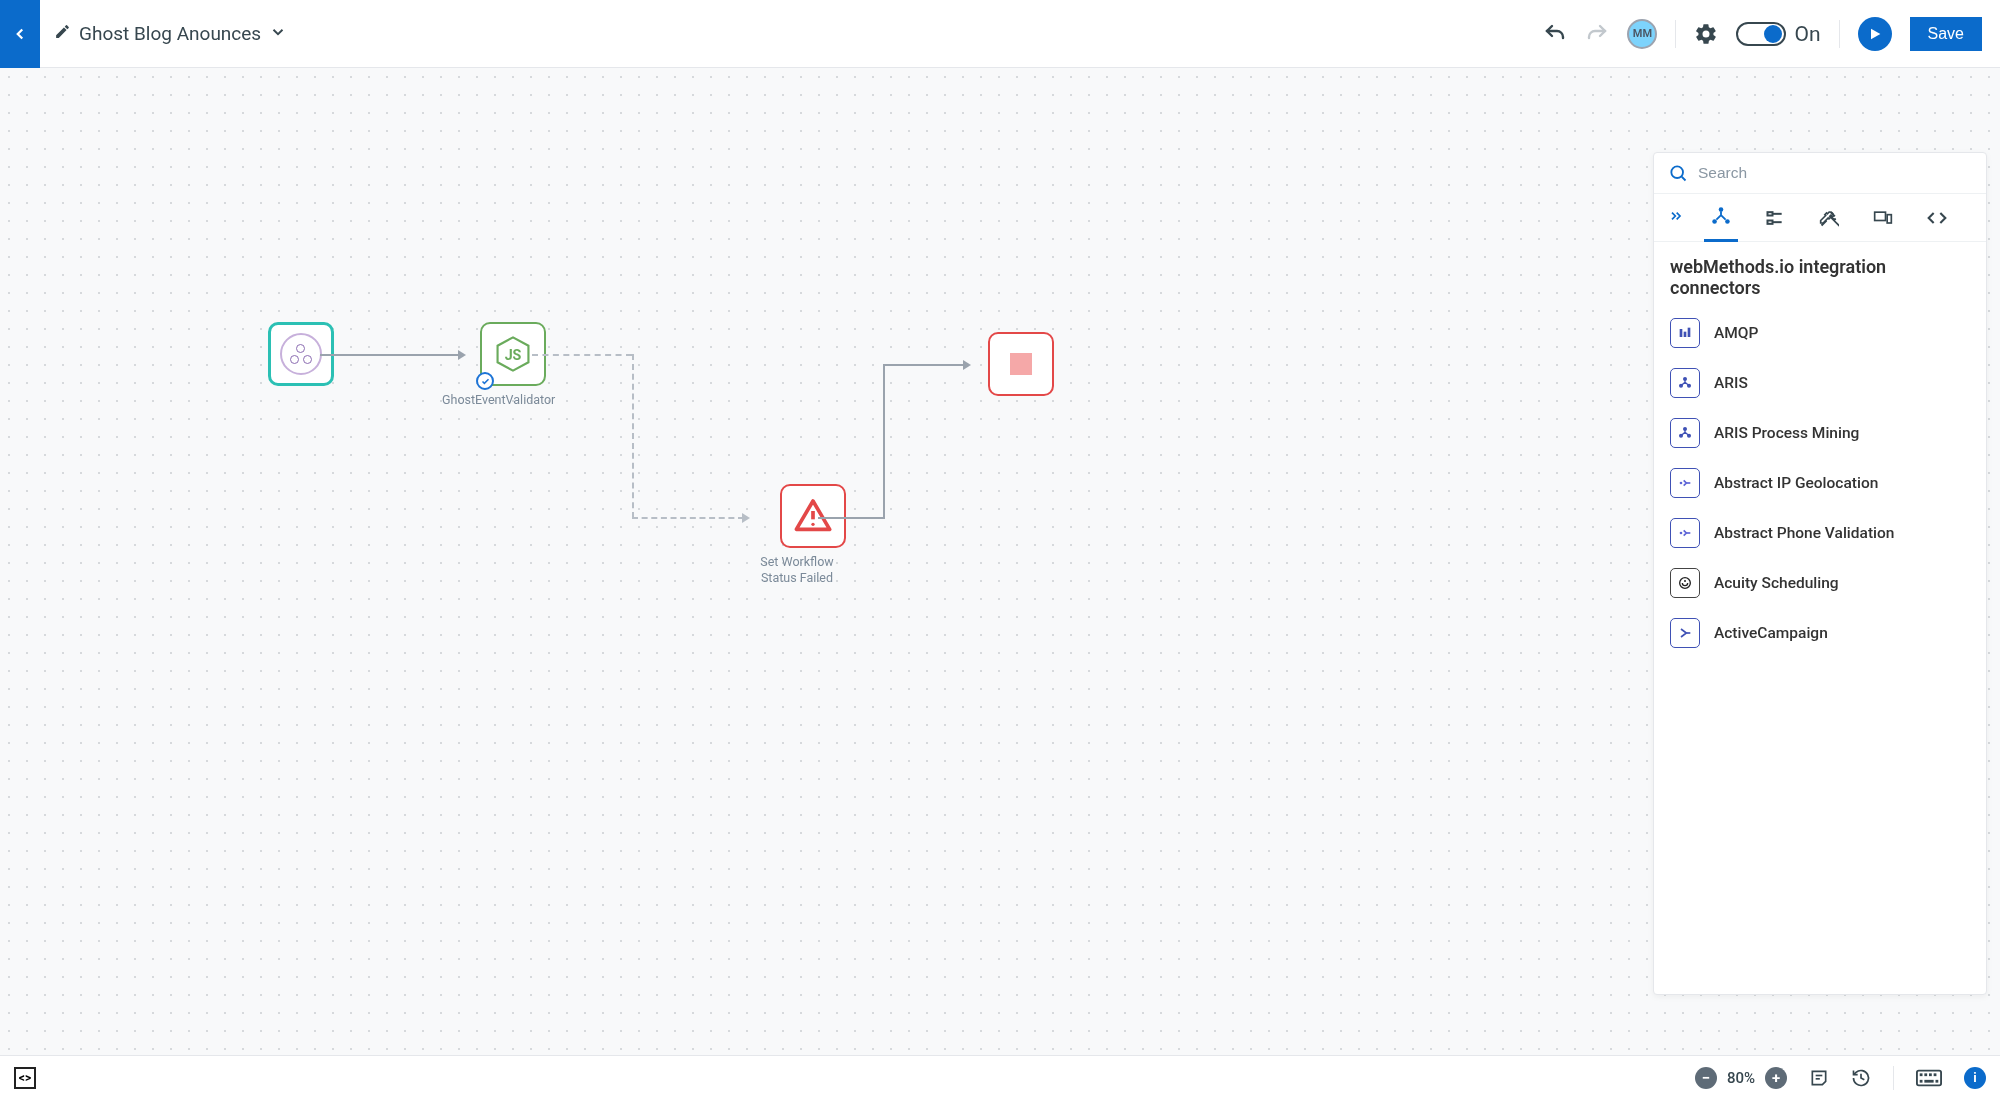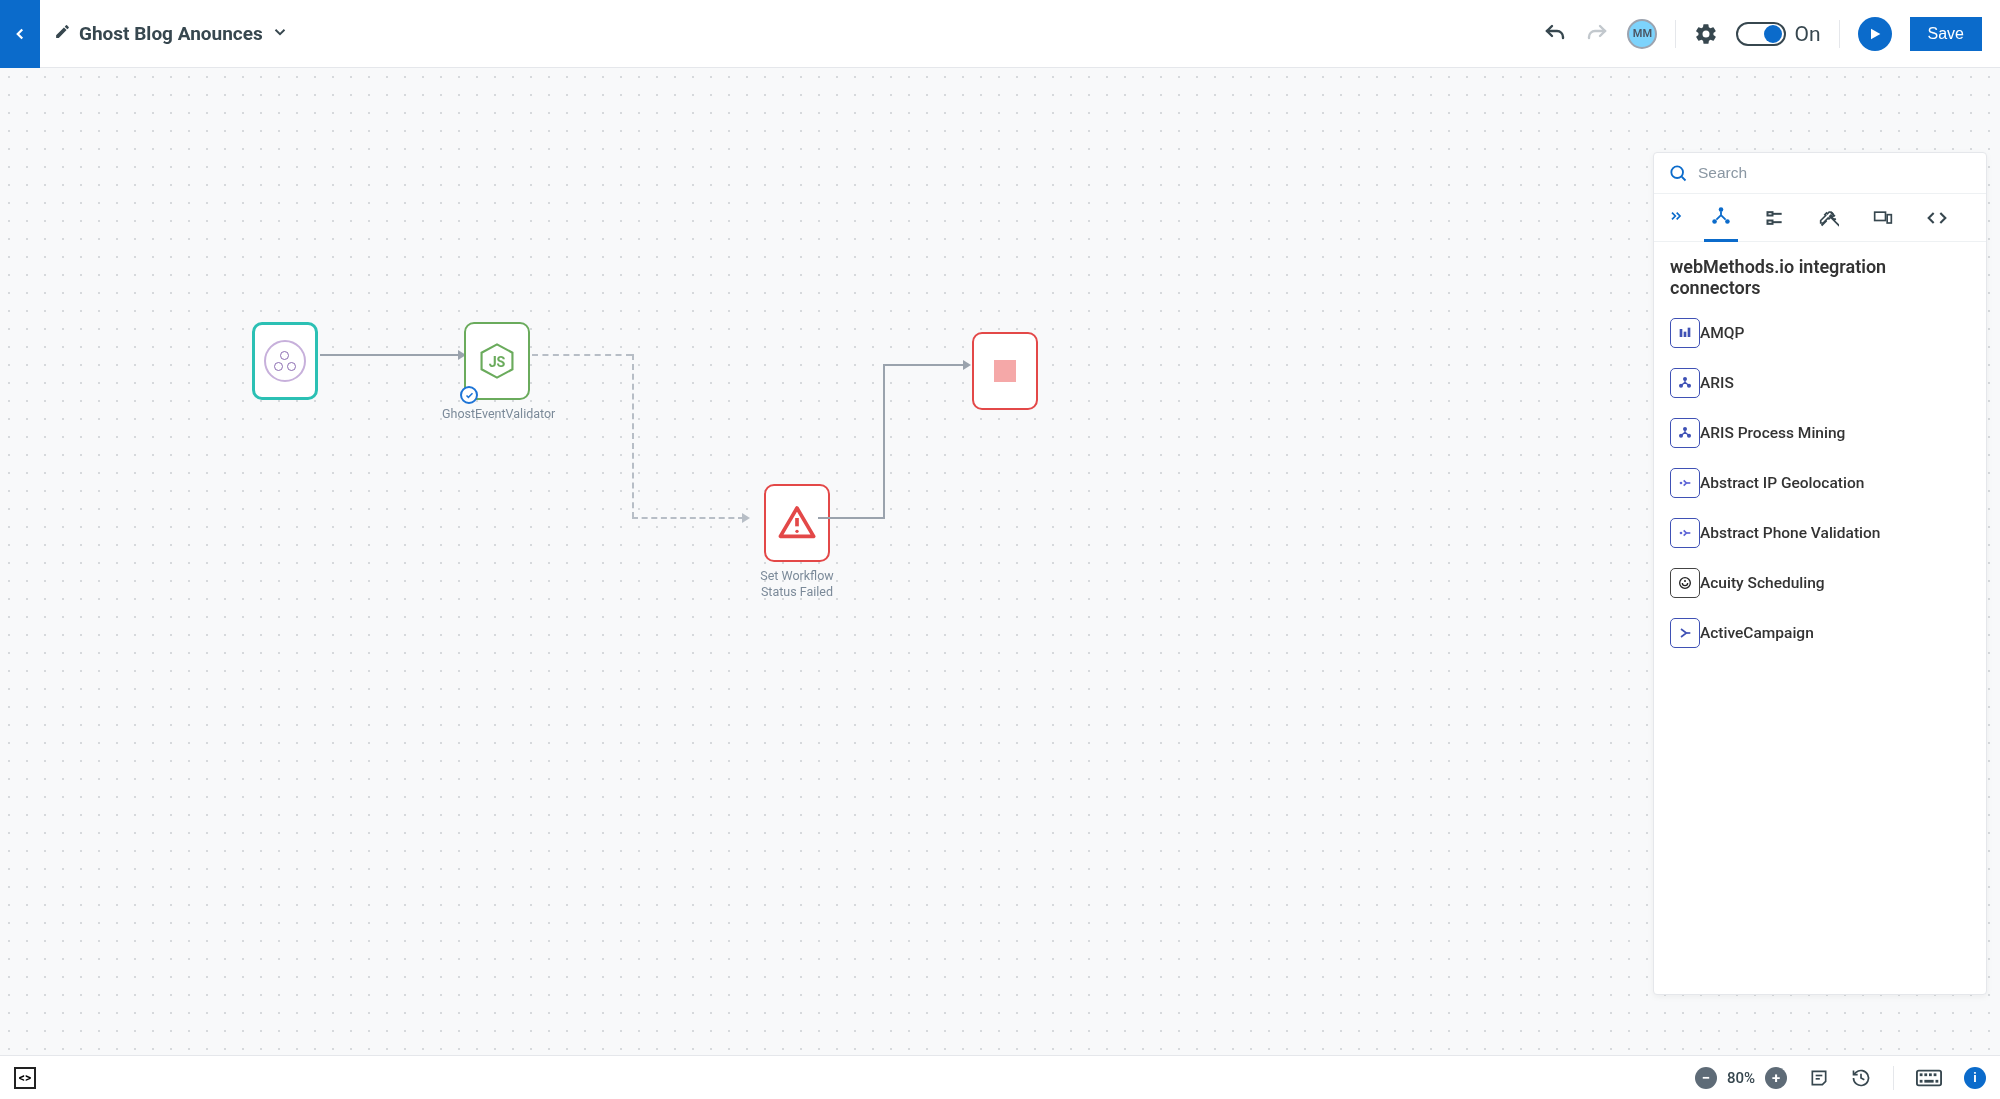--- a/index.html
+++ b/index.html
@@ -4,42 +4,42 @@
 <style>
   * { box-sizing: border-box; margin: 0; padding: 0; }
   html, body { width: 100%; height: 100%; font-family: -apple-system, BlinkMacSystemFont, "Segoe UI", Roboto, Arial, sans-serif; overflow: hidden; }
   body { display: flex; flex-direction: column; background: #fff; }
 
   
   .topbar { height: 68px; display: flex; align-items: center; background: #fff; border-bottom: 1px solid #e5e7eb; }
   .back-btn { width: 40px; height: 68px; background: #0b6bcb; display: flex; align-items: center; justify-content: center; color: #fff; cursor: pointer; }
   .title-area { display: flex; align-items: center; gap: 8px; padding: 0 14px; }
   .edit-pencil { color: #37474f; }
-  .wf-title { font-size: 19px; color: #37474f; font-weight: 700; }
+  .wf-title { font-size: 19px; color: #37474f; font-weight: 400; }
   .chev-down { color: #37474f; }
   .spacer { flex: 1; }
   .right-actions { display: flex; align-items: center; gap: 18px; padding-right: 18px; }
   .icon-btn { display: inline-flex; align-items: center; justify-content: center; color: #37474f; cursor: pointer; }
   .icon-btn.disabled { color: #c2c8cd; cursor: default; }
   .avatar { width: 30px; height: 30px; border-radius: 50%; background: #7dd3fc; border: 2px solid #9ca3af; display: flex; align-items: center; justify-content: center; font-size: 11px; color: #4b5563; font-weight: 600; }
   .vdiv { width: 1px; height: 28px; background: #e5e7eb; }
   .toggle-wrap { display: flex; align-items: center; gap: 8px; }
   .toggle { width: 50px; height: 24px; border: 2px solid #37474f; border-radius: 12px; position: relative; background: #fff; cursor: pointer; }
   .toggle .knob { width: 18px; height: 18px; border-radius: 50%; background: #0b6bcb; position: absolute; top: 1px; right: 2px; }
   .toggle-label { font-size: 21px; color: #37474f; }
   .run-btn { width: 34px; height: 34px; border-radius: 50%; background: #0b6bcb; color: #fff; display: flex; align-items: center; justify-content: center; cursor: pointer; }
   .save-btn { background: #0b6bcb; color: #fff; padding: 8px 18px; font-size: 16px; border: none; cursor: pointer; font-weight: 500; }
 
   
   .main { flex: 1; position: relative; background: #f8f9fa; background-image: radial-gradient(#d6d9dc 1px, transparent 1px); background-size: 18px 18px; }
   .canvas { position: absolute; inset: 0; }
 
   
   .node { position: absolute; text-align: center; }
-  .node-box { width: 66px; height: 78px; border-radius: 10px; background: #fff; display: flex; align-items: center; justify-content: center; position: relative; }
+  .node-box { width: 66px; height: 64px; border-radius: 10px; background: #fff; display: flex; align-items: center; justify-content: center; position: relative; margin-left: 16px; }
   .node-label { font-size: 12.5px; color: #7b8a99; margin-top: 6px; line-height: 1.25; width: 110px; margin-left: -22px; }
 
   .trigger .node-box { border: 3px solid #2bc0b4; }
   .trigger-inner { width: 42px; height: 42px; border-radius: 50%; border: 2px solid #c7b0db; display: flex; align-items: center; justify-content: center; }
   .webhook-glyph { display: flex; gap: 2px; }
   .webhook-glyph .c { width: 9px; height: 9px; border: 1.8px solid #8c6db2; border-radius: 50%; }
   .webhook-glyph { position: relative; width: 22px; height: 20px; }
   .webhook-glyph .c1 { position: absolute; top: 0; left: 6px; }
   .webhook-glyph .c2 { position: absolute; bottom: 0; left: 0; }
   .webhook-glyph .c3 { position: absolute; bottom: 0; right: 0; }
@@ -65,21 +65,21 @@
   .search-row { display: flex; align-items: center; gap: 10px; padding: 10px 14px; border-bottom: 1px solid #eef1f3; }
   .search-row input { border: none; outline: none; font-size: 15.5px; flex: 1; color: #37474f; }
   .search-row input::placeholder { color: #8a97a3; }
   .tab-row { display: flex; align-items: center; justify-content: space-between; padding: 0 14px; border-bottom: 1px solid #eef1f3; height: 48px; }
   .tab-left { display: flex; align-items: center; gap: 20px; }
   .collapse-chev { color: #0b6bcb; cursor: pointer; }
   .tab-ic { color: #37474f; display: flex; align-items: center; justify-content: center; width: 34px; height: 48px; cursor: pointer; }
   .tab-ic.active { color: #0b6bcb; border-bottom: 3px solid #0b6bcb; }
   .panel-section-title { font-size: 18px; font-weight: 600; color: #333; padding: 14px 16px 10px; }
   .conn-list { flex: 1; overflow: auto; padding: 0 10px 10px; }
-  .conn-item { display: flex; align-items: center; padding: 10px 6px; cursor: pointer; text-align: right; }
+  .conn-item { display: flex; align-items: center; gap: 14px; padding: 10px 6px; cursor: pointer; text-align: right; }
   .conn-icon { width: 30px; height: 30px; border-radius: 5px; border: 1.5px solid #3f51b5; display: flex; align-items: center; justify-content: center; flex-shrink: 0; }
   .conn-icon.gray { border-color: #444; }
   .conn-name { font-size: 15.5px; color: #333; font-weight: 500; }
 
   
   .bottombar { height: 44px; background: #fff; border-top: 1px solid #e5e7eb; display: flex; align-items: center; padding: 0 14px; }
   .bb-left { display: flex; align-items: center; }
   .bb-right { display: flex; align-items: center; gap: 22px; margin-left: auto; }
   .zoom { display: flex; align-items: center; gap: 10px; }
   .zoom .zb { width: 22px; height: 22px; border-radius: 50%; background: #5e6b77; color: #fff; display: flex; align-items: center; justify-content: center; font-weight: bold; cursor: pointer; font-size: 15px; }

